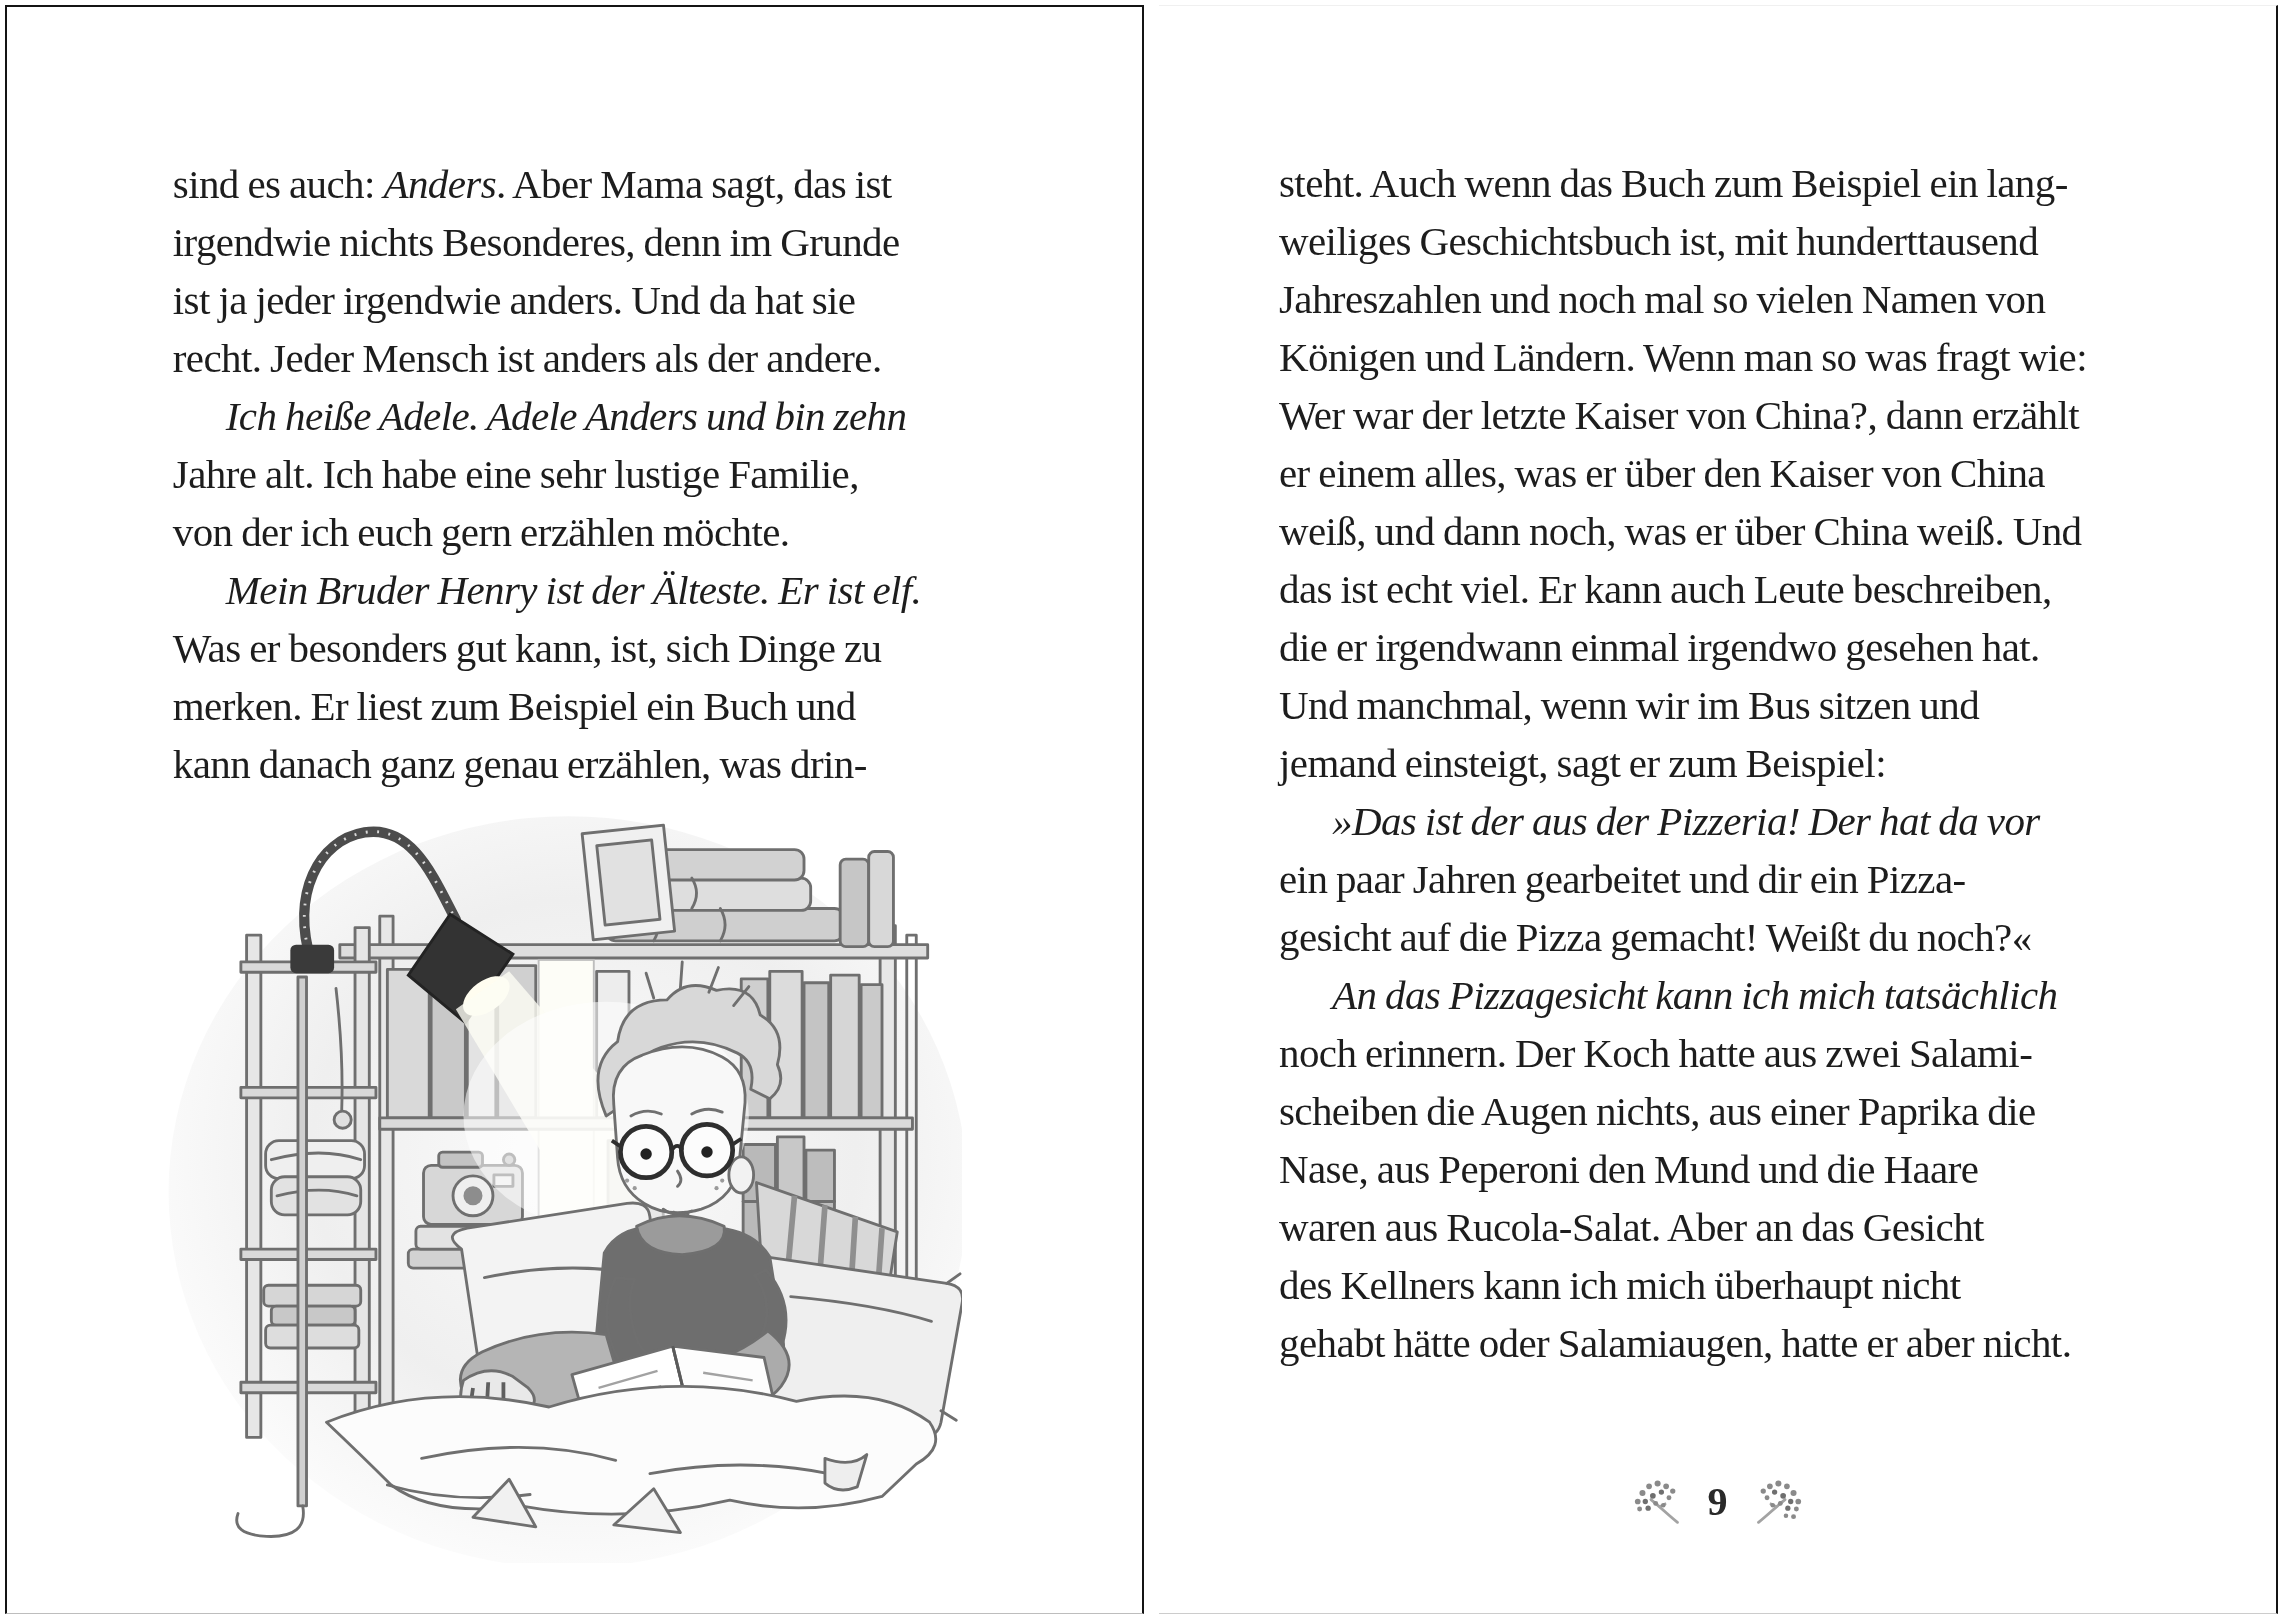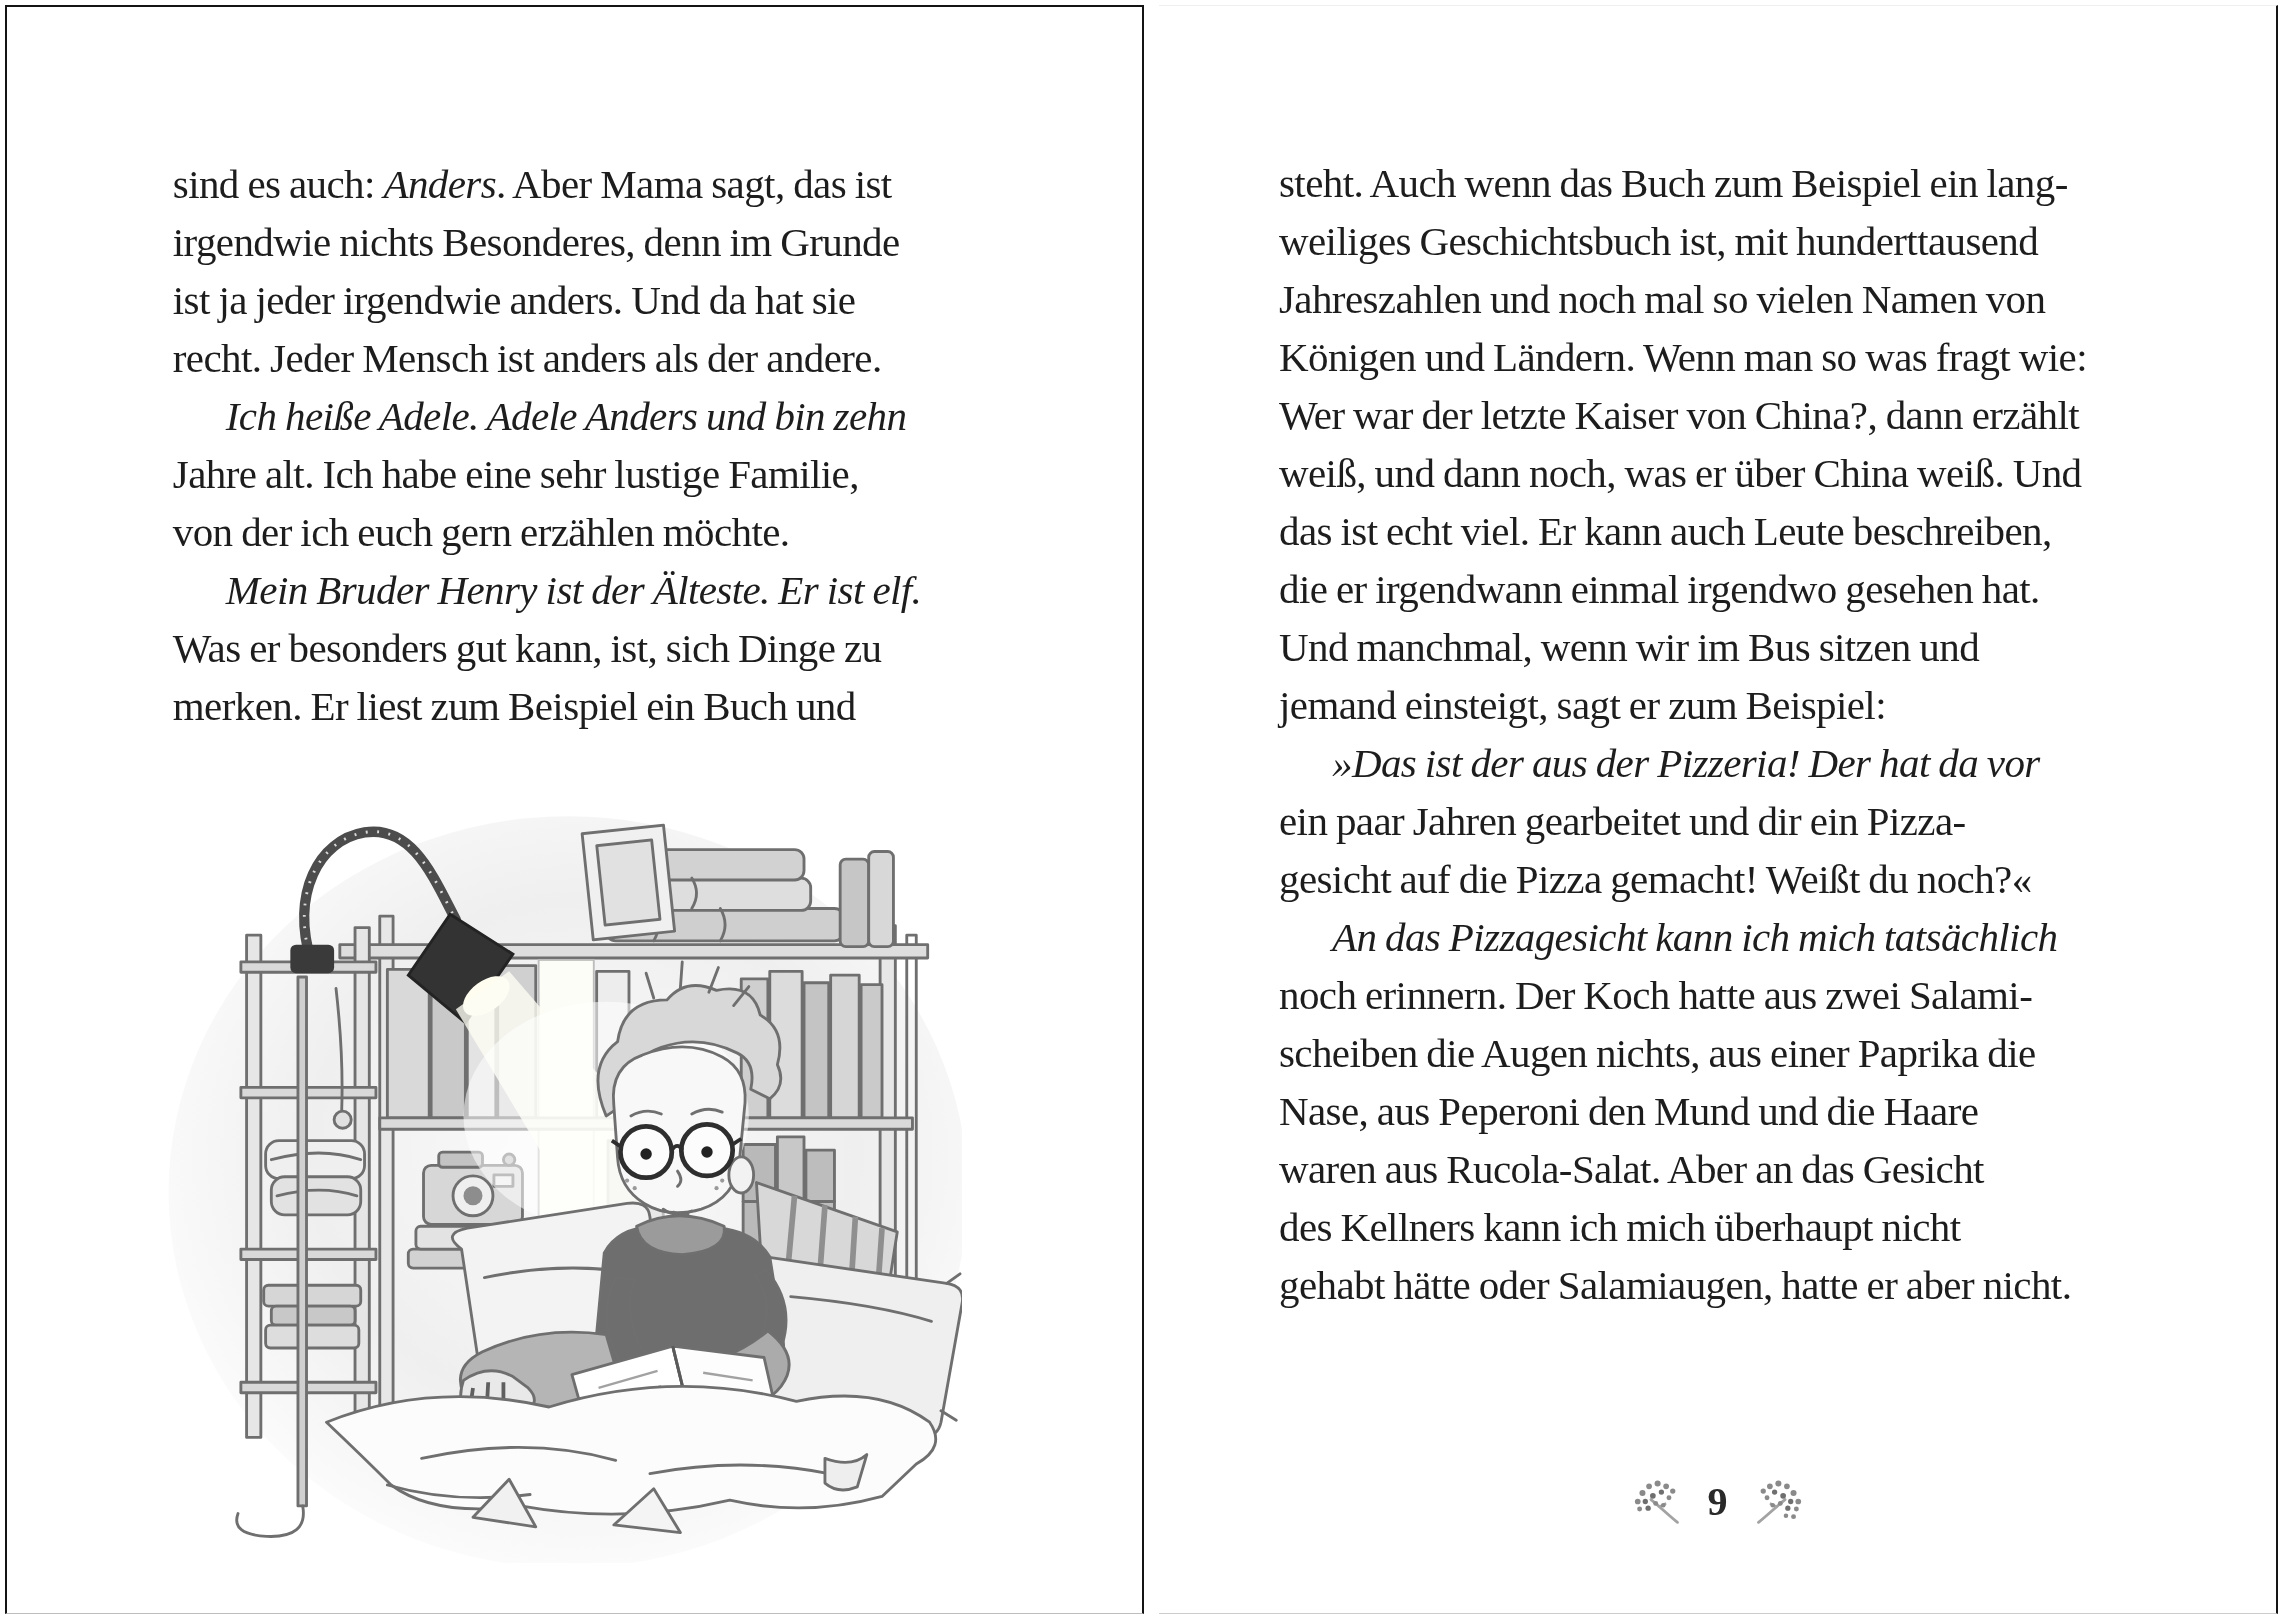--- a/index.html
+++ b/index.html
@@ -74,20 +74,21 @@
         <div class="line">sind es auch: <i>Anders</i>. Aber Mama sagt, das ist</div>
         <div class="line">irgendwie nichts Besonderes, denn im Grunde</div>
         <div class="line">ist ja jeder irgendwie anders. Und da hat sie</div>
         <div class="line">recht. Jeder Mensch ist anders als der andere.</div>
         <div class="line indent">Ich heiße Adele. Adele Anders und bin zehn</div>
         <div class="line">Jahre alt. Ich habe eine sehr lustige Familie,</div>
         <div class="line">von der ich euch gern erzählen möchte.</div>
         <div class="line indent">Mein Bruder Henry ist der Älteste. Er ist elf.</div>
         <div class="line">Was er besonders gut kann, ist, sich Dinge zu</div>
         <div class="line">merken. Er liest zum Beispiel ein Buch und</div>
+        <div class="line">kann danach ganz genau erzählen, was drin-</div>
       </div>
 
     <svg class="illustration" viewBox="0 0 844 800" aria-hidden="true">
       <defs>
         <radialGradient id="vig" cx="0.52" cy="0.45" r="0.62">
           <stop offset="0%" stop-color="#fbfbfb"></stop>
           <stop offset="55%" stop-color="#efefef"></stop>
           <stop offset="100%" stop-color="#ffffff"></stop>
         </radialGradient>
       </defs>
@@ -269,20 +270,21 @@
     </svg>
   </div>
 
   <div class="page page-right">
     <div class="text-block tb-right">
         <div class="line">steht. Auch wenn das Buch zum Beispiel ein lang-</div>
         <div class="line">weiliges Geschichtsbuch ist, mit hunderttausend</div>
         <div class="line">Jahreszahlen und noch mal so vielen Namen von</div>
         <div class="line">Königen und Ländern. Wenn man so was fragt wie:</div>
         <div class="line">Wer war der letzte Kaiser von China?, dann erzählt</div>
+        <div class="line">er einem alles, was er über den Kaiser von China</div>
         <div class="line">weiß, und dann noch, was er über China weiß. Und</div>
         <div class="line">das ist echt viel. Er kann auch Leute beschreiben,</div>
         <div class="line">die er irgendwann einmal irgendwo gesehen hat.</div>
         <div class="line">Und manchmal, wenn wir im Bus sitzen und</div>
         <div class="line">jemand einsteigt, sagt er zum Beispiel:</div>
         <div class="line indent">»Das ist der aus der Pizzeria! Der hat da vor</div>
         <div class="line">ein paar Jahren gearbeitet und dir ein Pizza-</div>
         <div class="line">gesicht auf die Pizza gemacht! Weißt du noch?«</div>
         <div class="line indent">An das Pizzagesicht kann ich mich tatsächlich</div>
         <div class="line">noch erinnern. Der Koch hatte aus zwei Salami-</div>

